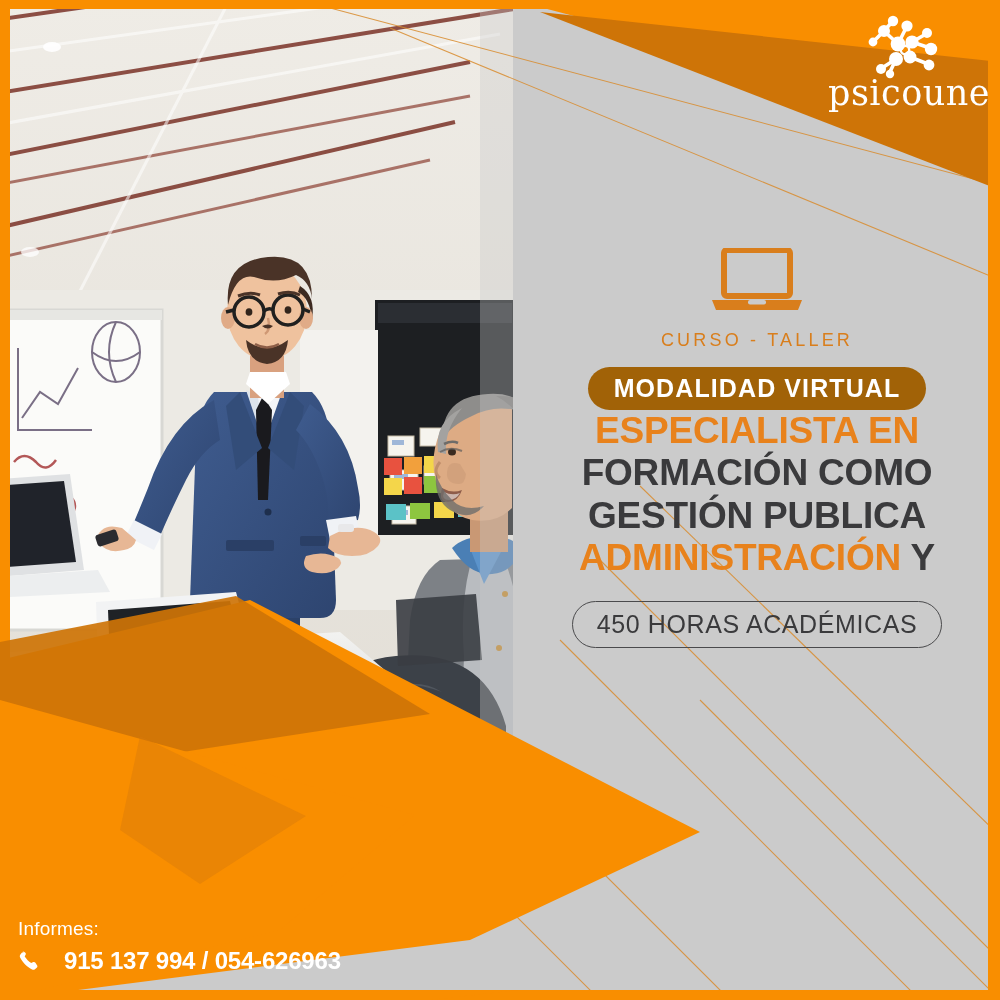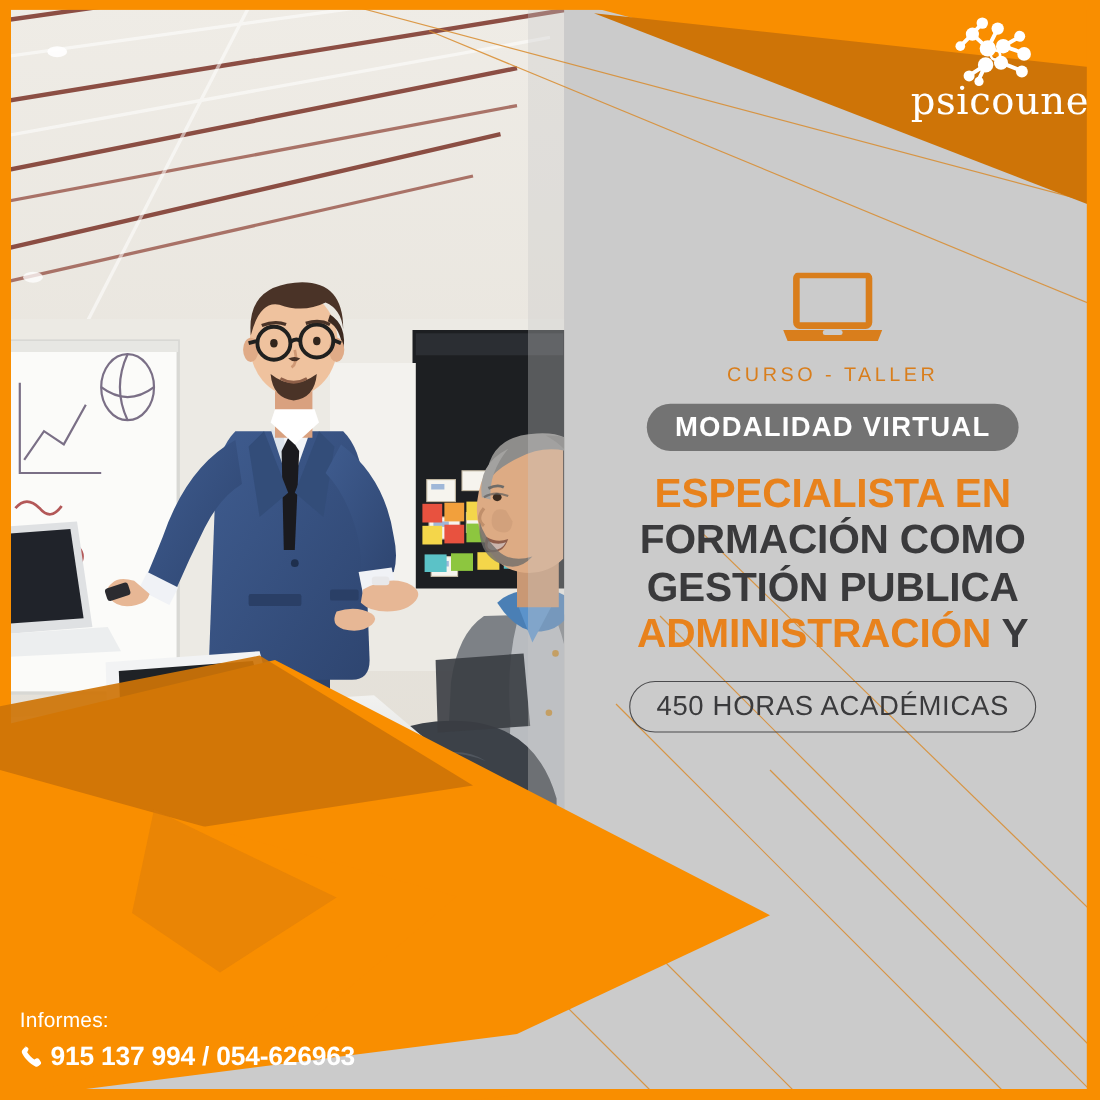--- a/index.html
+++ b/index.html
@@ -95,29 +95,28 @@
     font-size: 18px;
     letter-spacing: 3.2px;
     color: #D97E1C;
     font-weight: 400;
     margin: 0 0 16px 0;
     font-family: "Liberation Sans", sans-serif;
   }
 
   .pill-filled {
     display: inline-block;
-    background: #737373;
+    background: #a16207;
     color: #FFFFFF;
     border-radius: 22px;
     padding: 8px 26px 9px 26px;
     font-size: 25px;
     font-weight: bold;
     letter-spacing: 1.1px;
     line-height: 1.05;
-    margin-bottom: 18px;
   }
 
   .headline {
     font-size: 37px;
     font-weight: bold;
     line-height: 1.14;
     letter-spacing: -0.2px;
     color: #3A3A3C;
     margin: 0 0 22px 0;
   }
@@ -147,21 +146,21 @@
   }
   .contact-label {
     font-size: 19px;
     font-weight: 400;
     letter-spacing: 0.2px;
     margin-bottom: 7px;
   }
   .contact-phone {
     display: flex;
     align-items: center;
-    gap: 6px;
+    gap: 24px;
     font-size: 24px;
     font-weight: bold;
     letter-spacing: -0.2px;
     margin-bottom: 7px;
   }
   .phone-glyph { display: block; }
   .contact-web {
     font-size: 20px;
     font-weight: 400;
     letter-spacing: 5.3px;

